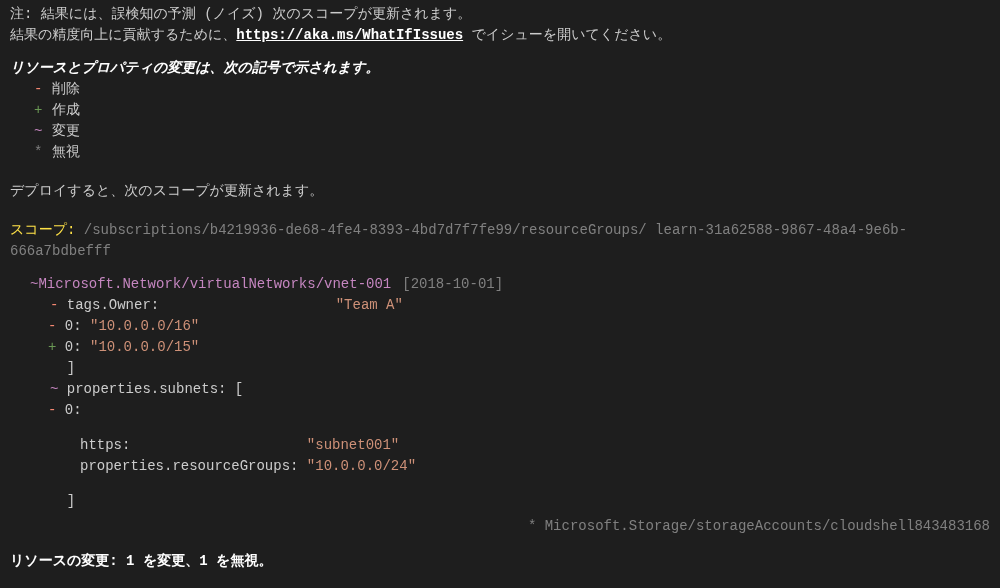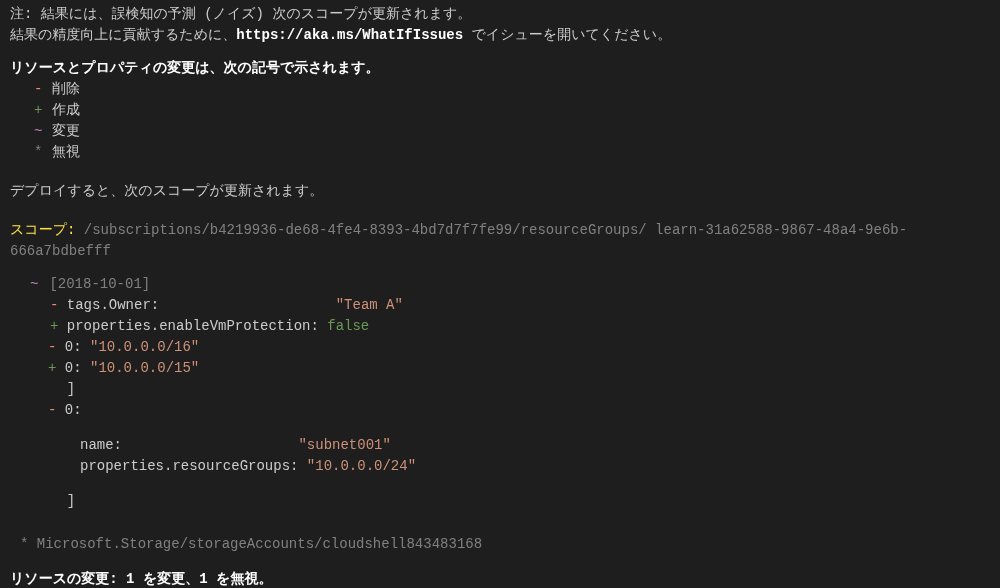--- a/index.html
+++ b/index.html
@@ -16,25 +16,27 @@
       padding: 4px 10px;
       width: 1000px;
       height: 588px;
     }
     .note-line {
       color: #cccccc;
     }
     .note-line .url {
       color: #ffffff;
       font-weight: bold;
+      text-decoration: underline;
     }
     .heading {
       color: #ffffff;
       font-weight: bold;
       margin-top: 12px;
+      font-style: italic;
     }
     .legend {
       margin-left: 24px;
     }
     .legend-line {
       display: flex;
     }
     .legend-symbol {
       width: 18px;
       display: inline-block;
@@ -75,21 +77,22 @@
     }
     .prop-val-bool {
       color: #6a9955;
     }
     .nested {
       margin-left: 18px;
     }
     .ignored-resource {
       color: #808080;
       margin-left: 10px;
-      margin-top: 22px;
+      margin-top: 4px;
+      text-align: right;
     }
     .summary {
       color: #ffffff;
       font-weight: bold;
       margin-top: 14px;
     }
     .mt8 { margin-top: 18px; }
   </style>
 </head>
 <body>
@@ -121,40 +124,41 @@
 
 <div class="mt8">デプロイすると、次のスコープが更新されます。</div>
 
 <div class="mt8">
   <span class="scope-label">スコープ: </span><span class="scope-value">/subscriptions/b4219936-de68-4fe4-8393-4bd7d7f7fe99/resourceGroups/  learn-31a62588-9867-48a4-9e6b-666a7bdbefff</span>
 </div>
 
 <div class="resource-block">
   <div class="resource-header">
     <span class="sym-tilde">~ </span>
+      <span class="resource-id">Microsoft.Network/virtualNetworks/vnet-001</span>
       <span class="resource-api"> [2018-10-01]</span>
   </div>
 
   <div class="prop-line"><span class="sym-minus">-</span><span class="prop-key"> tags.Owner:</span><span>                     </span><span class="prop-val-string">"Team A"</span></div>
 
-  <div class="prop-line"><span class="sym-plus">+</span><span class="prop-key"> properties.enableVmProtection: </span><span class="prop-val-bool">false</span></div>
 
 
   <div class="prop-line nested"><span class="sym-minus">-</span><span class="prop-key"> 0: </span><span class="prop-val-string">"10.0.0.0/16"</span></div>
 
   <div class="prop-line nested"><span class="sym-plus">+</span><span class="prop-key"> 0: </span><span class="prop-val-string">"10.0.0.0/15"</span></div>
 
   <div class="prop-line"><span class="prop-key">  ]</span></div>
 
+  <div class="prop-line"><span class="sym-tilde">~</span><span class="prop-key"> properties.subnets: [</span></div>
 
   <div class="prop-line nested"><span class="sym-minus">-</span><span class="prop-key"> 0:</span></div>
 
   <div style="height:14px"></div>
 
-  <div class="prop-line nested" style="margin-left:50px"><span class="prop-key">name:                     </span><span class="prop-val-string">"subnet001"</span></div>
+  <div class="prop-line nested" style="margin-left:50px"><span class="prop-key">https:                     </span><span class="prop-val-string">"subnet001"</span></div>
 
   <div class="prop-line nested" style="margin-left:50px"><span class="prop-key">properties.resourceGroups: </span><span class="prop-val-string">"10.0.0.0/24"</span></div>
 
   <div style="height:14px"></div>
 
   <div class="prop-line"><span class="prop-key">  ]</span></div>
 </div>
 
 <div class="ignored-resource">
   <span class="sym-star">* </span><span>Microsoft.Storage/storageAccounts/cloudshell843483168</span>

